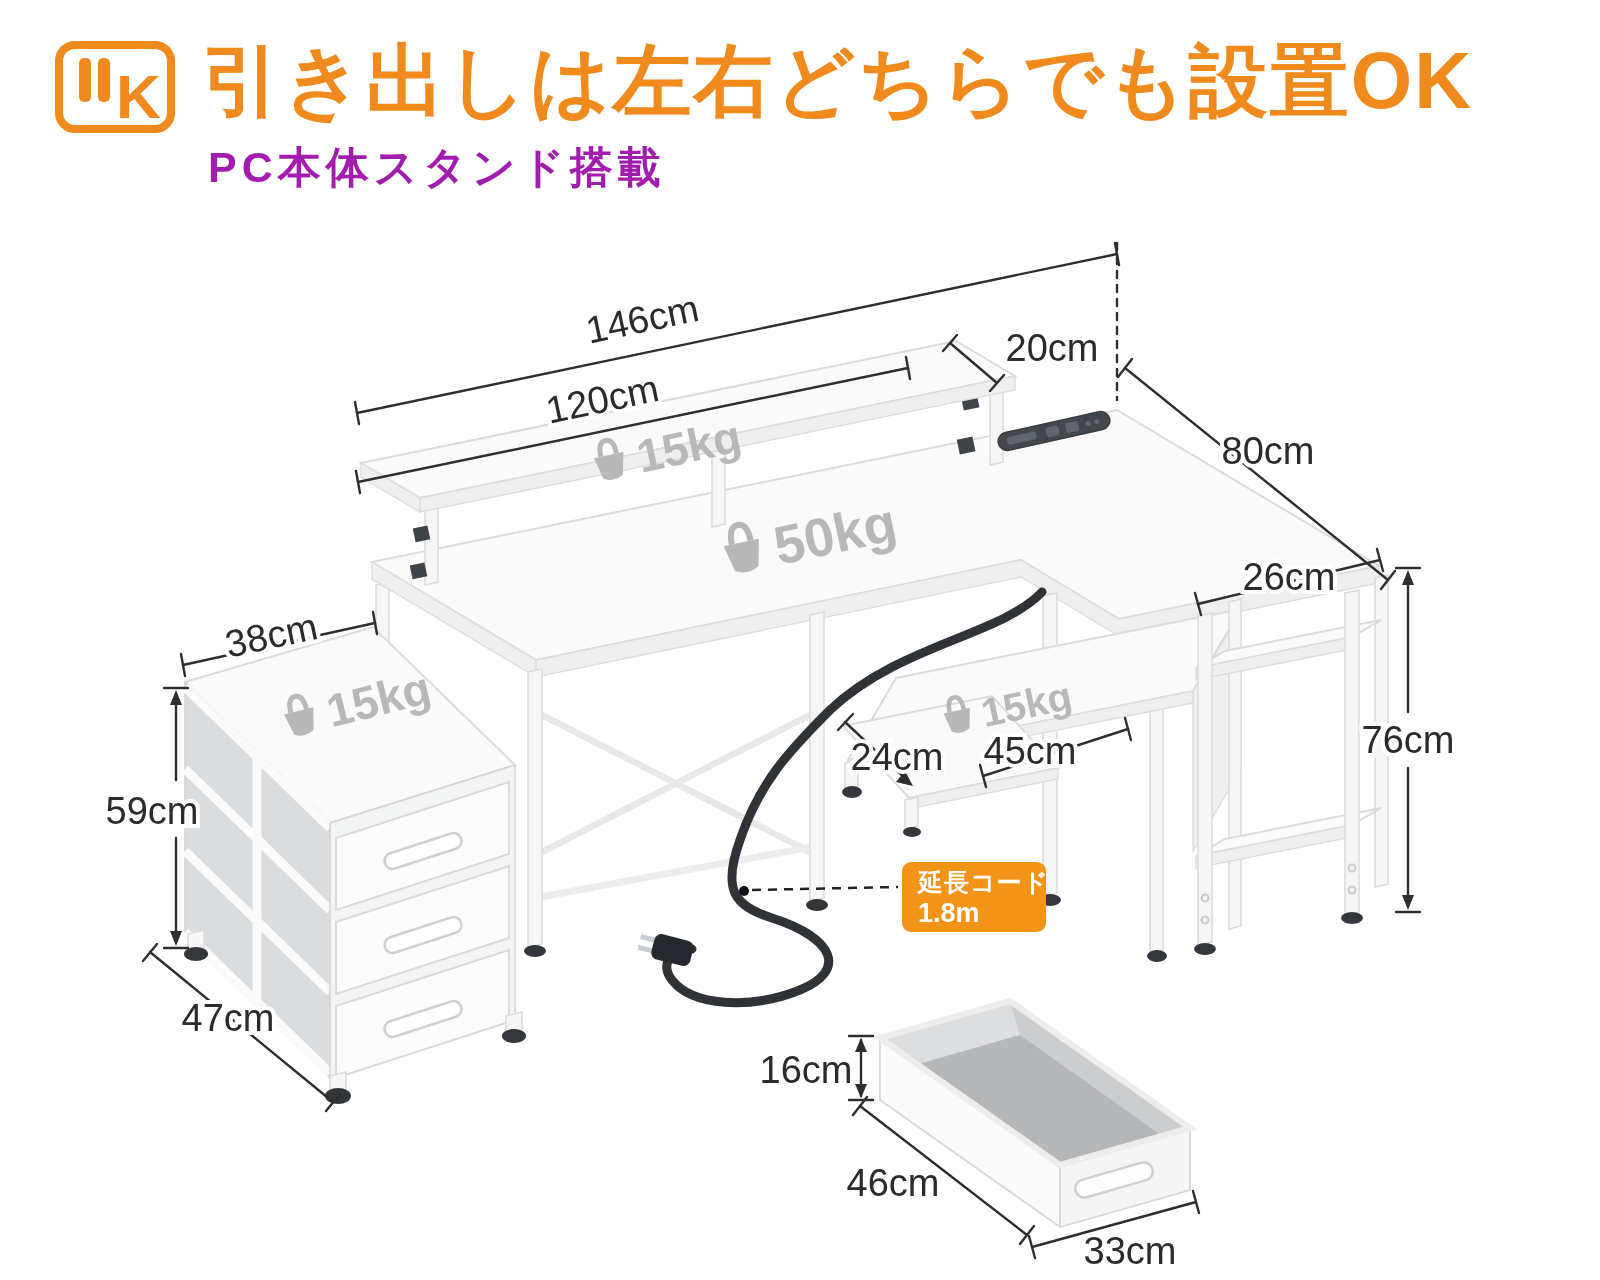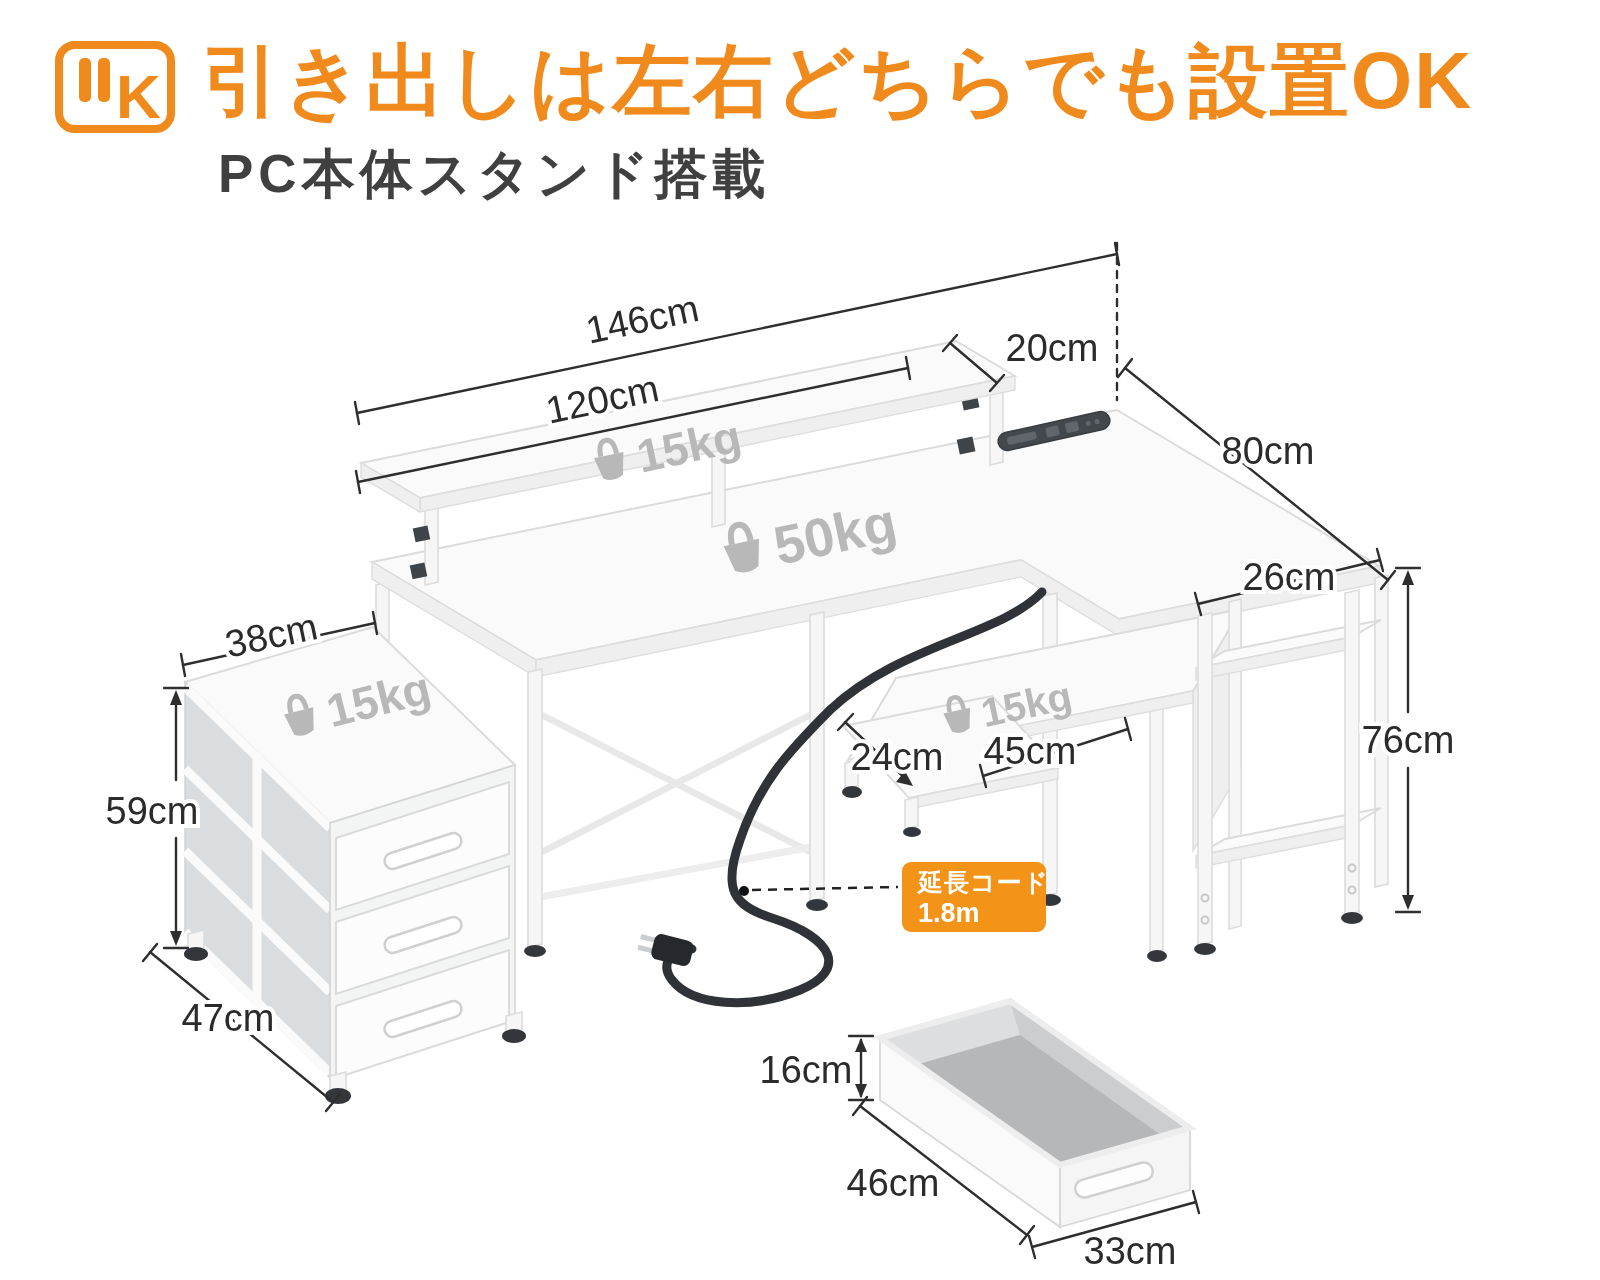--- a/index.html
+++ b/index.html
@@ -1,21 +1,21 @@
 <!DOCTYPE html>
 <html><head>
 <meta charset="utf-8">
 <style>
   html,body{margin:0;padding:0;background:#ffffff;}
   body{width:1600px;height:1280px;position:relative;overflow:hidden;
        font-family:"Liberation Sans", sans-serif;}
   .hdr{position:absolute;left:54px;top:40px;display:flex;align-items:flex-start;gap:26px;}
   .hdr-texts{display:flex;flex-direction:column;}
   .title{font-size:79px;font-weight:800;color:#F08A1C;letter-spacing:2px;line-height:1.05;white-space:nowrap;}
-  .subtitle{margin-top:16px;margin-left:16px;font-size:53px;font-weight:600;color:#404040;letter-spacing:5px;}
+  .subtitle{margin-top:16px;margin-left:6px;font-size:43px;font-weight:600;color:#a21caf;letter-spacing:5px;}
   .scene{position:absolute;left:0;top:0;width:1600px;height:1280px;}
   svg text{user-select:none;}
   .dimlbl{font-size:38px;fill:#2B2B2B;font-weight:500;paint-order:stroke;stroke:#ffffff;stroke-width:8px;}
   .wlbl{font-weight:700;fill:#B8B8B8;}
   .dim{stroke:#2E2E2E;stroke-width:2.4;fill:none;stroke-linecap:round;}
   .dimf{fill:#2E2E2E;stroke:none;}
   .leg{fill:#F6F6F6;stroke:#DCDCDC;stroke-width:1.6;}
   .foot{fill:#33373B;}
   .board{fill:#FAFAFA;stroke:#DBDBDB;stroke-width:2;}
   .band{fill:#EFEFEF;stroke:#DDDDDD;stroke-width:1.4;}

